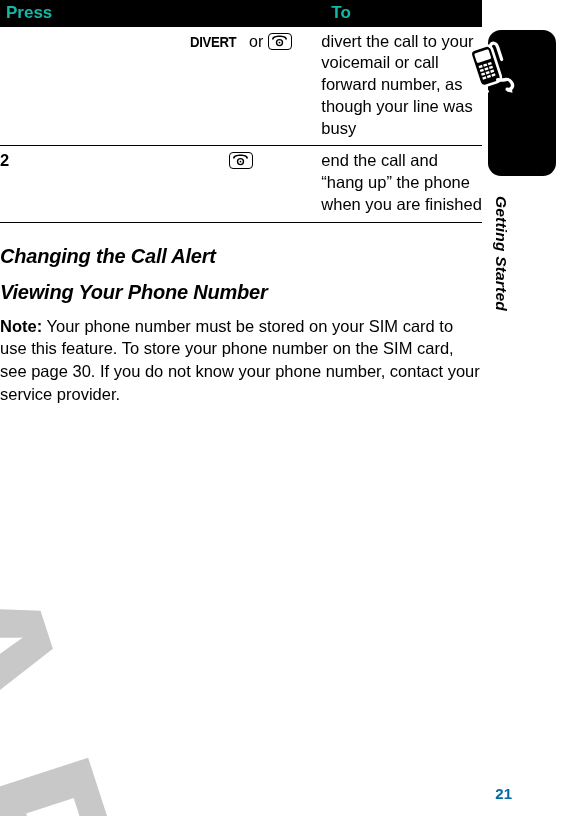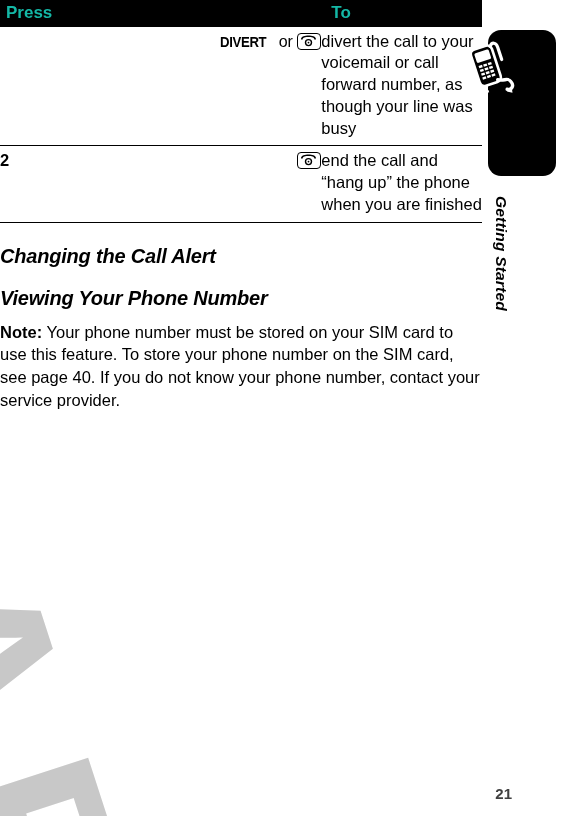--- a/index.html
+++ b/index.html
@@ -61,21 +61,21 @@
   }
   table.keytable th.th-to{padding-left:10px;}
   table.keytable td{
     vertical-align:top;
     font-size:16.5px;
     line-height:1.32;
     padding:4px 0 6px 0;
     border-bottom:1.6px solid #000;
   }
   td.c-step{width:22px;padding-left:4px;font-weight:bold;font-size:16px;}
-  td.c-key{width:126px;text-align:right;padding-right:8px;white-space:nowrap;}
+  td.c-key{width:126px;text-align:center;padding-right:8px;white-space:nowrap;}
   td.c-desc{padding-left:10px;padding-right:4px;}
 
   .keylabel{
     font-family:"Liberation Sans Narrow","Liberation Sans",sans-serif;
     font-weight:bold;
     font-size:15.5px;
     letter-spacing:-0.4px;
     transform:scaleX(0.85);
     display:inline-block;
     transform-origin:left center;
@@ -97,21 +97,21 @@
 
   
   h2.sec{
     font-size:20px;
     font-style:italic;
     font-weight:bold;
     margin:22px 0 12px 0;
     letter-spacing:-0.2px;
     line-height:1.1;
   }
-  h2.sec.second{margin-top:20px;}
+  h2.sec.second{margin-top:14px;}
 
   p.body{
     font-size:16.5px;
     line-height:1.38;
     margin:0 0 13px 0;
     max-width:480px;
   }
   .bold{font-weight:bold;}
   .menuname{
     font-family:"Liberation Sans Narrow","Liberation Sans",sans-serif;
@@ -153,21 +153,21 @@
     white-space:nowrap;
     transform:rotate(90deg);
     transform-origin:left top;
   }
   #pagenum{
     position:absolute;
     right:68px;
     bottom:14px;
     font-size:15px;
     font-weight:bold;
-    color:#404040;
+    color:#0369a1;
   }
 </style>
 </head>
 <body>
 
 <div id="watermark">
   <div class="wm-text">DRAFT</div>
 </div>
 
 <div id="content">
@@ -210,21 +210,21 @@
   </table>
 
   <h2 class="sec">Changing the Call Alert</h2>
 
   <h2 class="sec second">Viewing Your Phone Number</h2>
 
 
 
   <p class="body">
     <span class="bold">Note:</span>
-    <span>Your phone number must be stored on your SIM card to use this feature. To store your phone number on the SIM card, see page 40. If you do not know your phone number, contact your service provider.</span>
+    <span>Your phone number must be stored on your SIM card to use this feature. To store your phone number on the SIM card, see page 30. If you do not know your phone number, contact your service provider.</span>
   </p>
 
 </div>
 
 <div id="sidebar">
   <div id="tab"></div>
   <div id="tabicon">
     <svg width="62" height="64" viewBox="0 0 62 64">
       <g transform="rotate(-18 31 30)">
 

